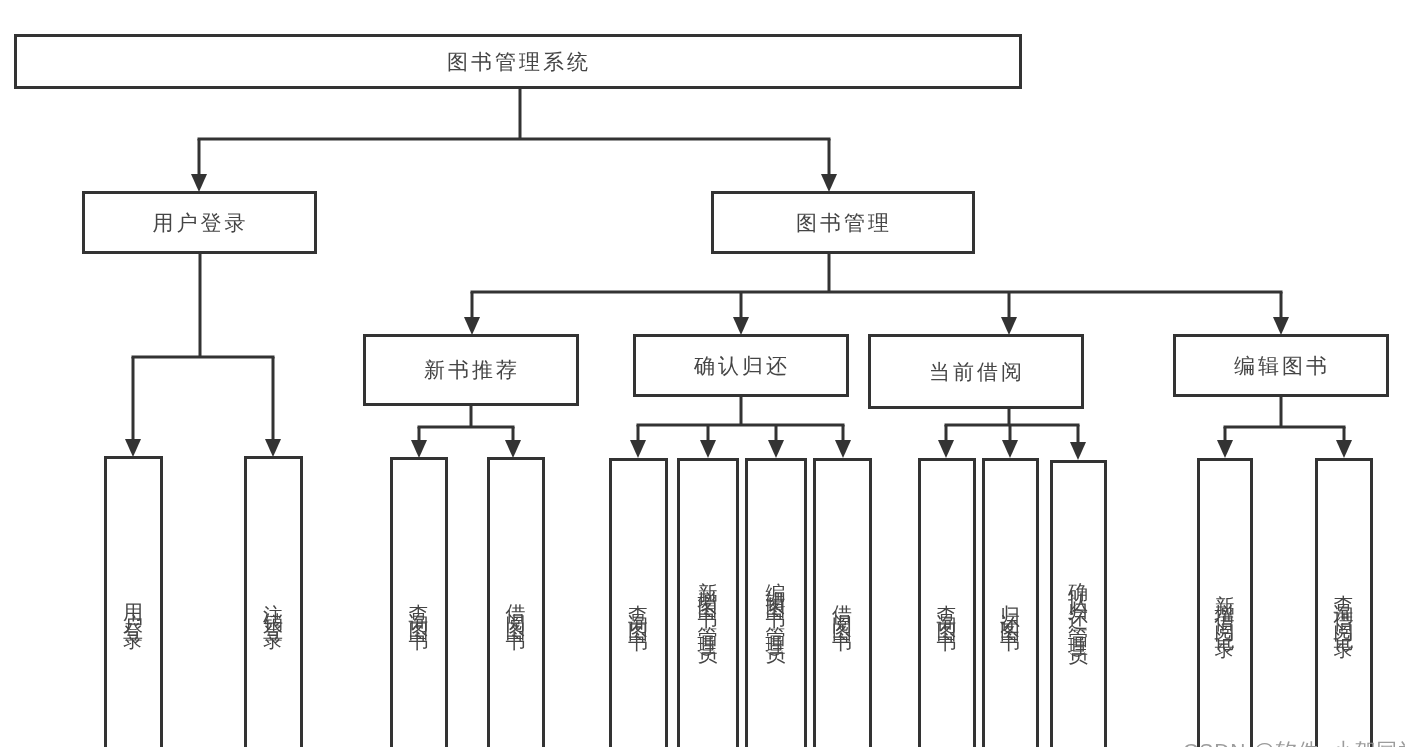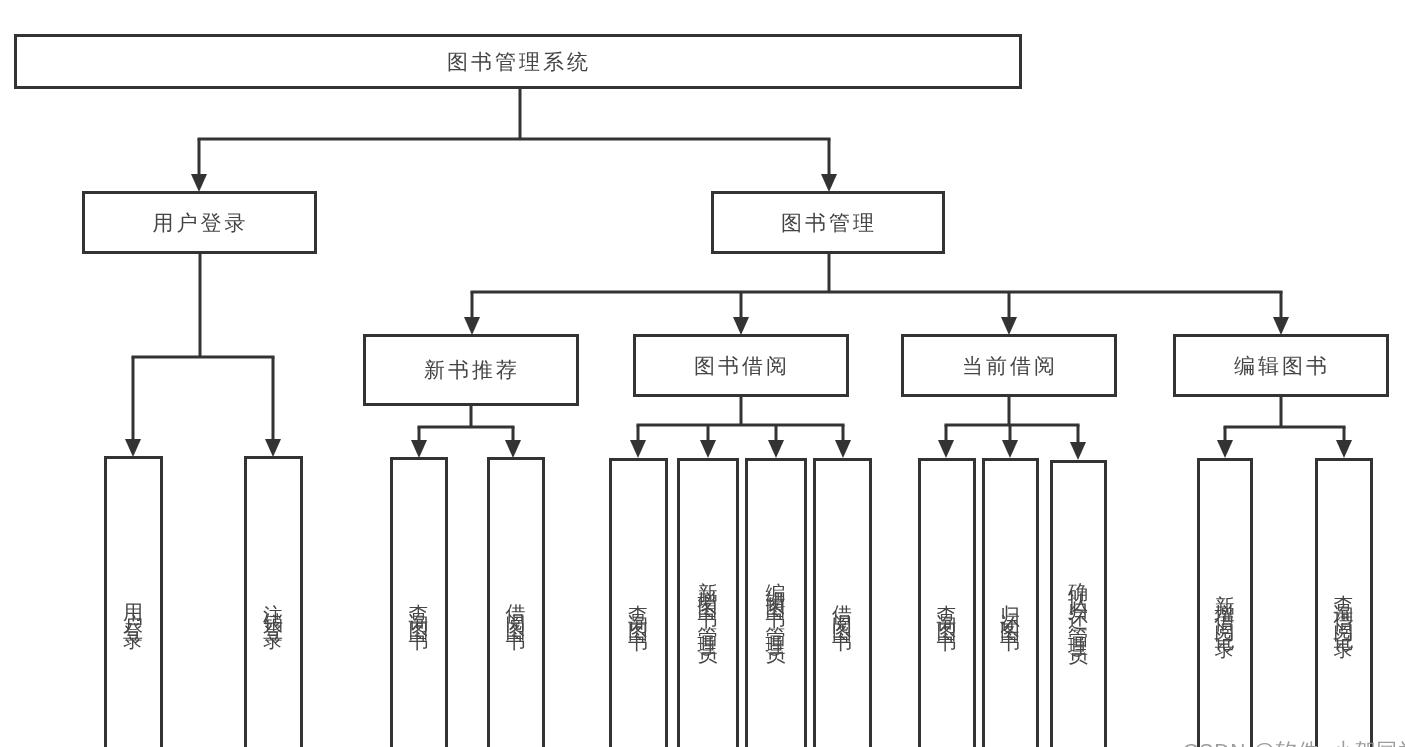--- a/index.html
+++ b/index.html
@@ -134,31 +134,31 @@
     </g>
   </svg>
 
   <div class="node hbox" style="left:14px; top:13px; width:1008px; height:55px">
     <span>图书管理系统</span>
   </div>
 
   <div class="node hbox" style="left:82px; top:170px; width:235px; height:63px">
     <span>用户登录</span>
   </div>
-  <div class="node hbox" style="left:711px; top:170px; width:234px; height:63px">
+  <div class="node hbox" style="left:711px; top:170px; width:264px; height:63px">
     <span>图书管理</span>
   </div>
 
   <div class="node hbox" style="left:363px; top:313px; width:216px; height:72px">
     <span>新书推荐</span>
   </div>
   <div class="node hbox" style="left:633px; top:313px; width:216px; height:63px">
-    <span>图书借阅</span>
-  </div>
-  <div class="node hbox" style="left:901px; top:313px; width:216px; height:63px">
+    <span>确认归还</span>
+  </div>
+  <div class="node hbox" style="left:868px; top:313px; width:216px; height:75px">
     <span>当前借阅</span>
   </div>
   <div class="node hbox" style="left:1173px; top:313px; width:216px; height:63px">
     <span>编辑图书</span>
   </div>
 
   <div class="node vbox" style="left:104px; top:435px; width:59px; height:300px">
     <span>用户登录</span>
   </div>
   <div class="node vbox" style="left:244px; top:435px; width:59px; height:300px">

